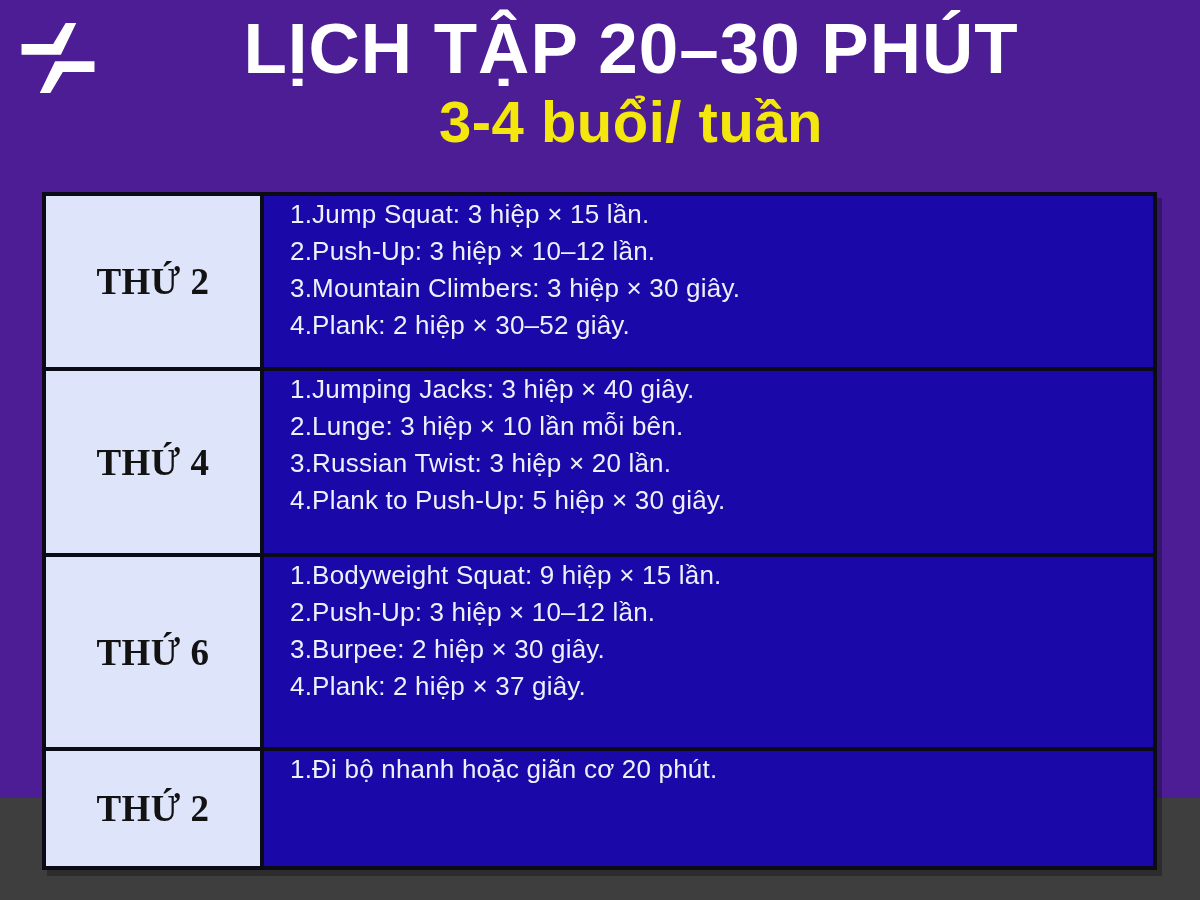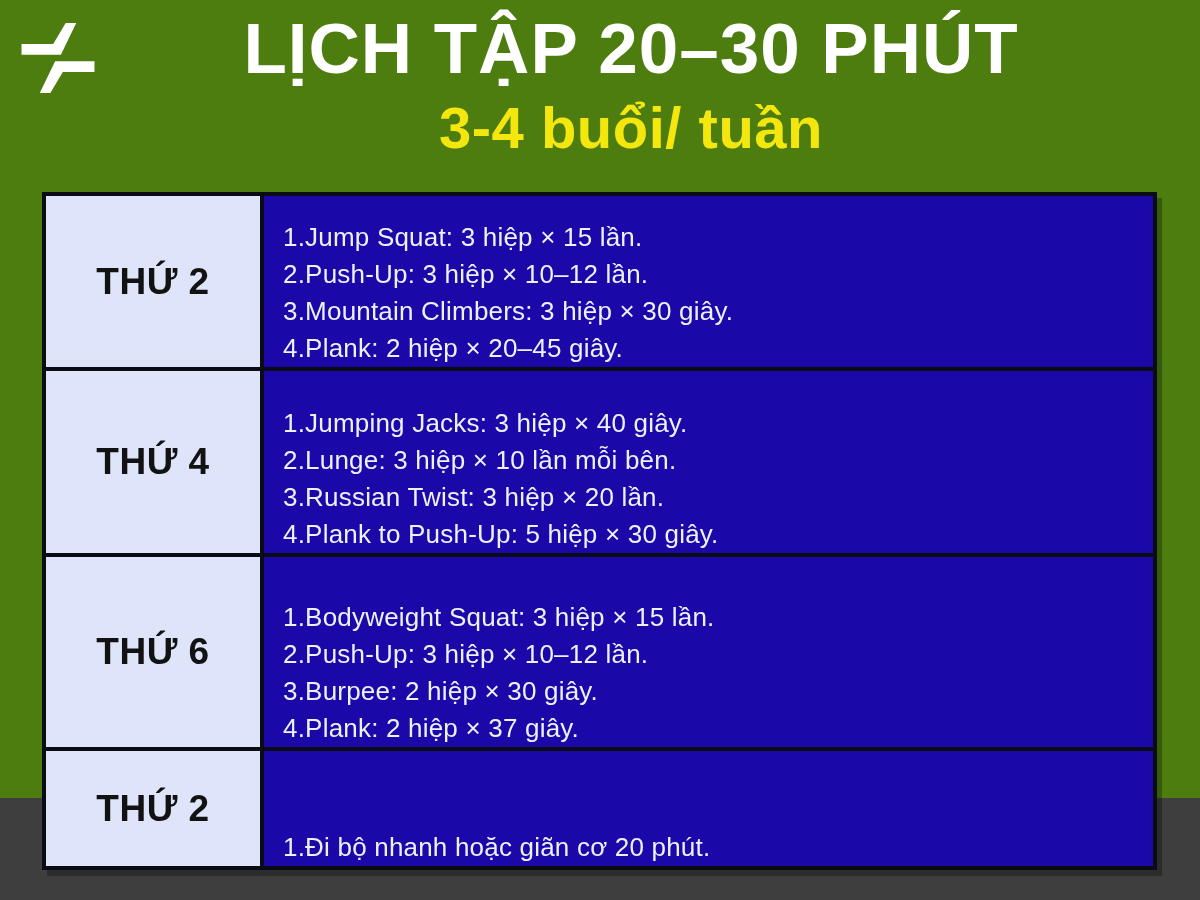--- a/index.html
+++ b/index.html
@@ -5,21 +5,21 @@
   * { margin: 0; padding: 0; box-sizing: border-box; }
   html, body {
     width: 1200px; height: 900px;
     overflow: hidden;
     background: #3e3e3e;
     font-family: "Liberation Sans", sans-serif;
   }
   .page {
     position: relative;
     width: 1200px; height: 798px;
-    background: #4d7c0f;
+    background: #4c1d95;
   }
 
   
   .logo {
     position: absolute;
     left: 10px; top: 8px;
     width: 96px; height: 100px;
   }
   .logo svg { width: 100%; height: 100%; }
 
@@ -32,21 +32,21 @@
     padding-left: 62px;
     line-height: 1.04;
   }
   .title {
     color: #ffffff;
     font-size: 71px;
     font-weight: 800;
     letter-spacing: 1px;
   }
   .subtitle {
-    margin-top: 12px;
+    margin-top: 6px;
     color: #f4e70e;
     font-size: 58px;
     font-weight: 800;
     letter-spacing: 0.5px;
   }
 
   
   .schedule {
     position: absolute;
     left: 42px; top: 192px;
@@ -63,26 +63,27 @@
     background: #dee4fa;
     display: flex;
     align-items: center;
     justify-content: center;
   }
   .day-label {
     color: #121212;
     font-size: 37px;
     font-weight: 800;
     letter-spacing: 0.5px;
+    font-family: Liberation Serif, serif;
   }
   .content-cell {
     background: #1a08a8;
     display: flex;
-    align-items: flex-end;
-    padding-left: 19px;
+    align-items: flex-start;
+    padding-left: 26px;
     padding-right: 16px;
   }
   ol.exercise-list {
     list-style: none;
     counter-reset: ex;
     color: #eef0fb;
     font-size: 26px;
     line-height: 37px;
     letter-spacing: 0.2px;
   }
@@ -109,42 +110,42 @@
   <div class="schedule">
 
     <div class="day-cell">
       <span class="day-label">THỨ 2</span>
     </div>
     <div class="content-cell">
       <ol class="exercise-list">
         <li>Jump Squat: 3 hiệp × 15 lần.</li>
         <li>Push-Up: 3 hiệp × 10–12 lần.</li>
         <li>Mountain Climbers: 3 hiệp × 30 giây.</li>
-        <li>Plank: 2 hiệp × 20–45 giây.</li>
+        <li>Plank: 2 hiệp × 30–52 giây.</li>
       </ol>
     </div>
 
     <div class="day-cell">
       <span class="day-label">THỨ 4</span>
     </div>
     <div class="content-cell">
       <ol class="exercise-list">
         <li>Jumping Jacks: 3 hiệp × 40 giây.</li>
         <li>Lunge: 3 hiệp × 10 lần mỗi bên.</li>
         <li>Russian Twist: 3 hiệp × 20 lần.</li>
         <li>Plank to Push-Up: 5 hiệp × 30 giây.</li>
       </ol>
     </div>
 
     <div class="day-cell">
       <span class="day-label">THỨ 6</span>
     </div>
     <div class="content-cell">
       <ol class="exercise-list">
-        <li>Bodyweight Squat: 3 hiệp × 15 lần.</li>
+        <li>Bodyweight Squat: 9 hiệp × 15 lần.</li>
         <li>Push-Up: 3 hiệp × 10–12 lần.</li>
         <li>Burpee: 2 hiệp × 30 giây.</li>
         <li>Plank: 2 hiệp × 37 giây.</li>
       </ol>
     </div>
 
     <div class="day-cell">
       <span class="day-label">THỨ 2</span>
     </div>
     <div class="content-cell">

